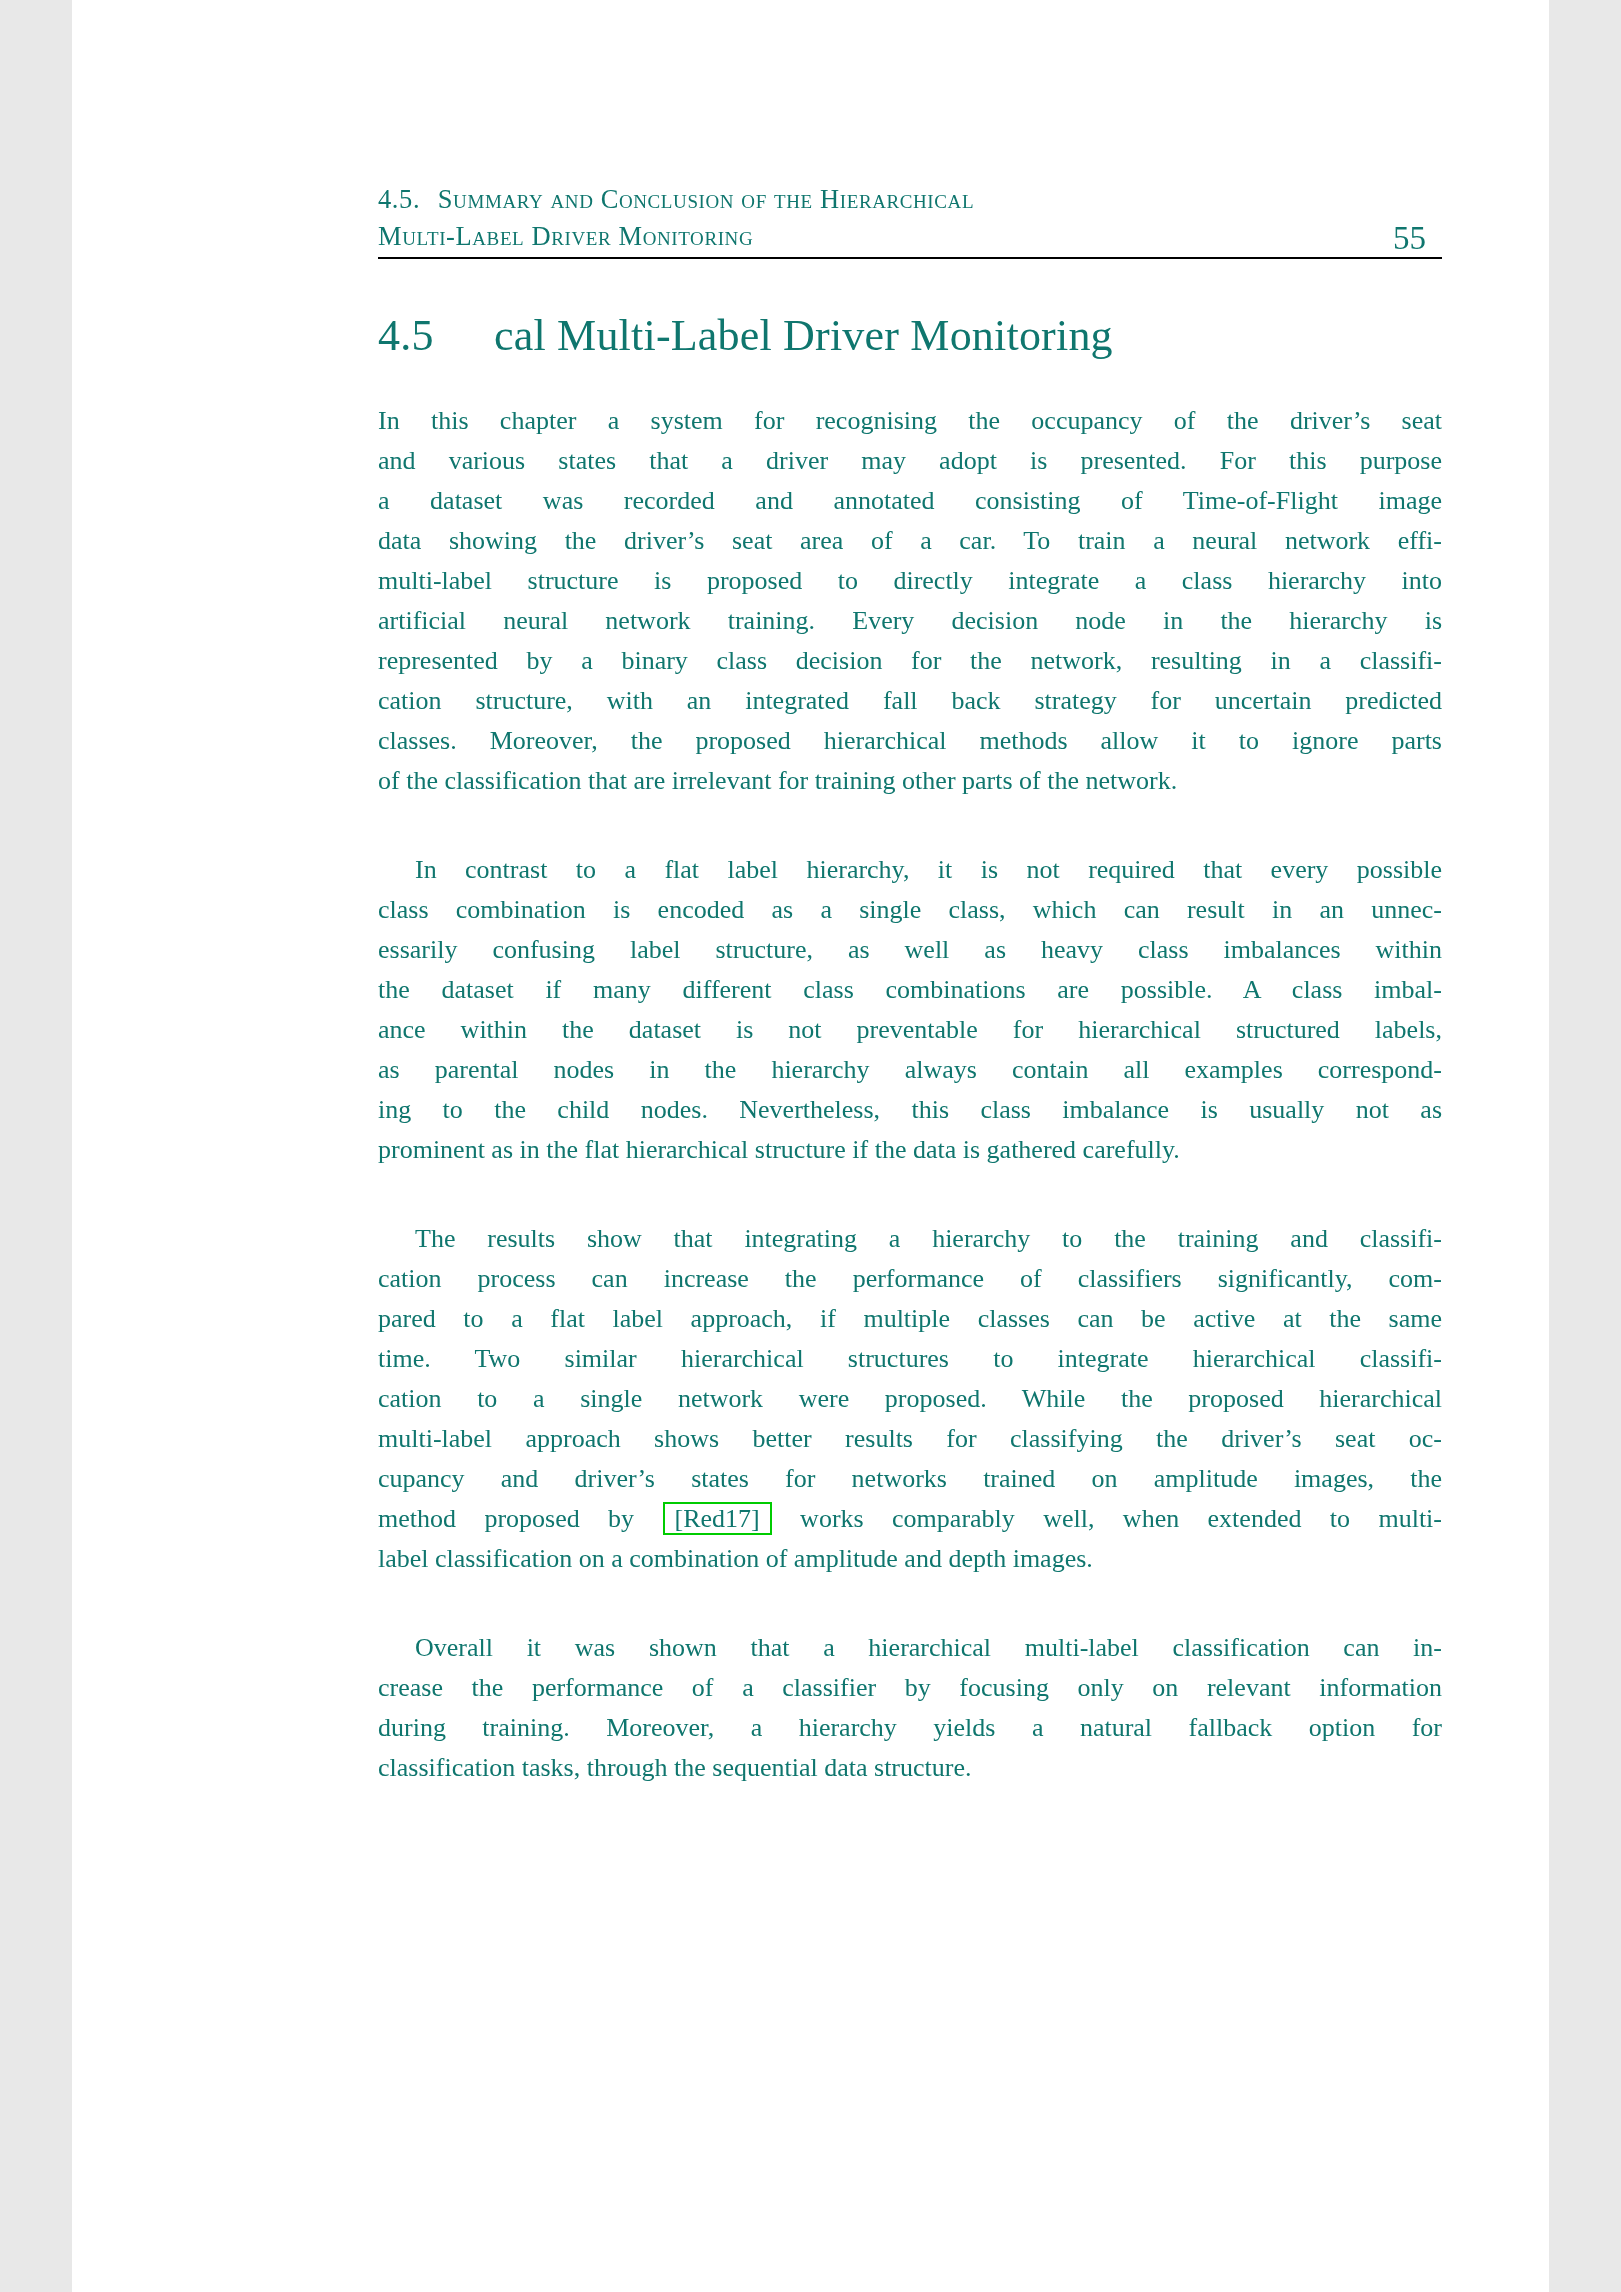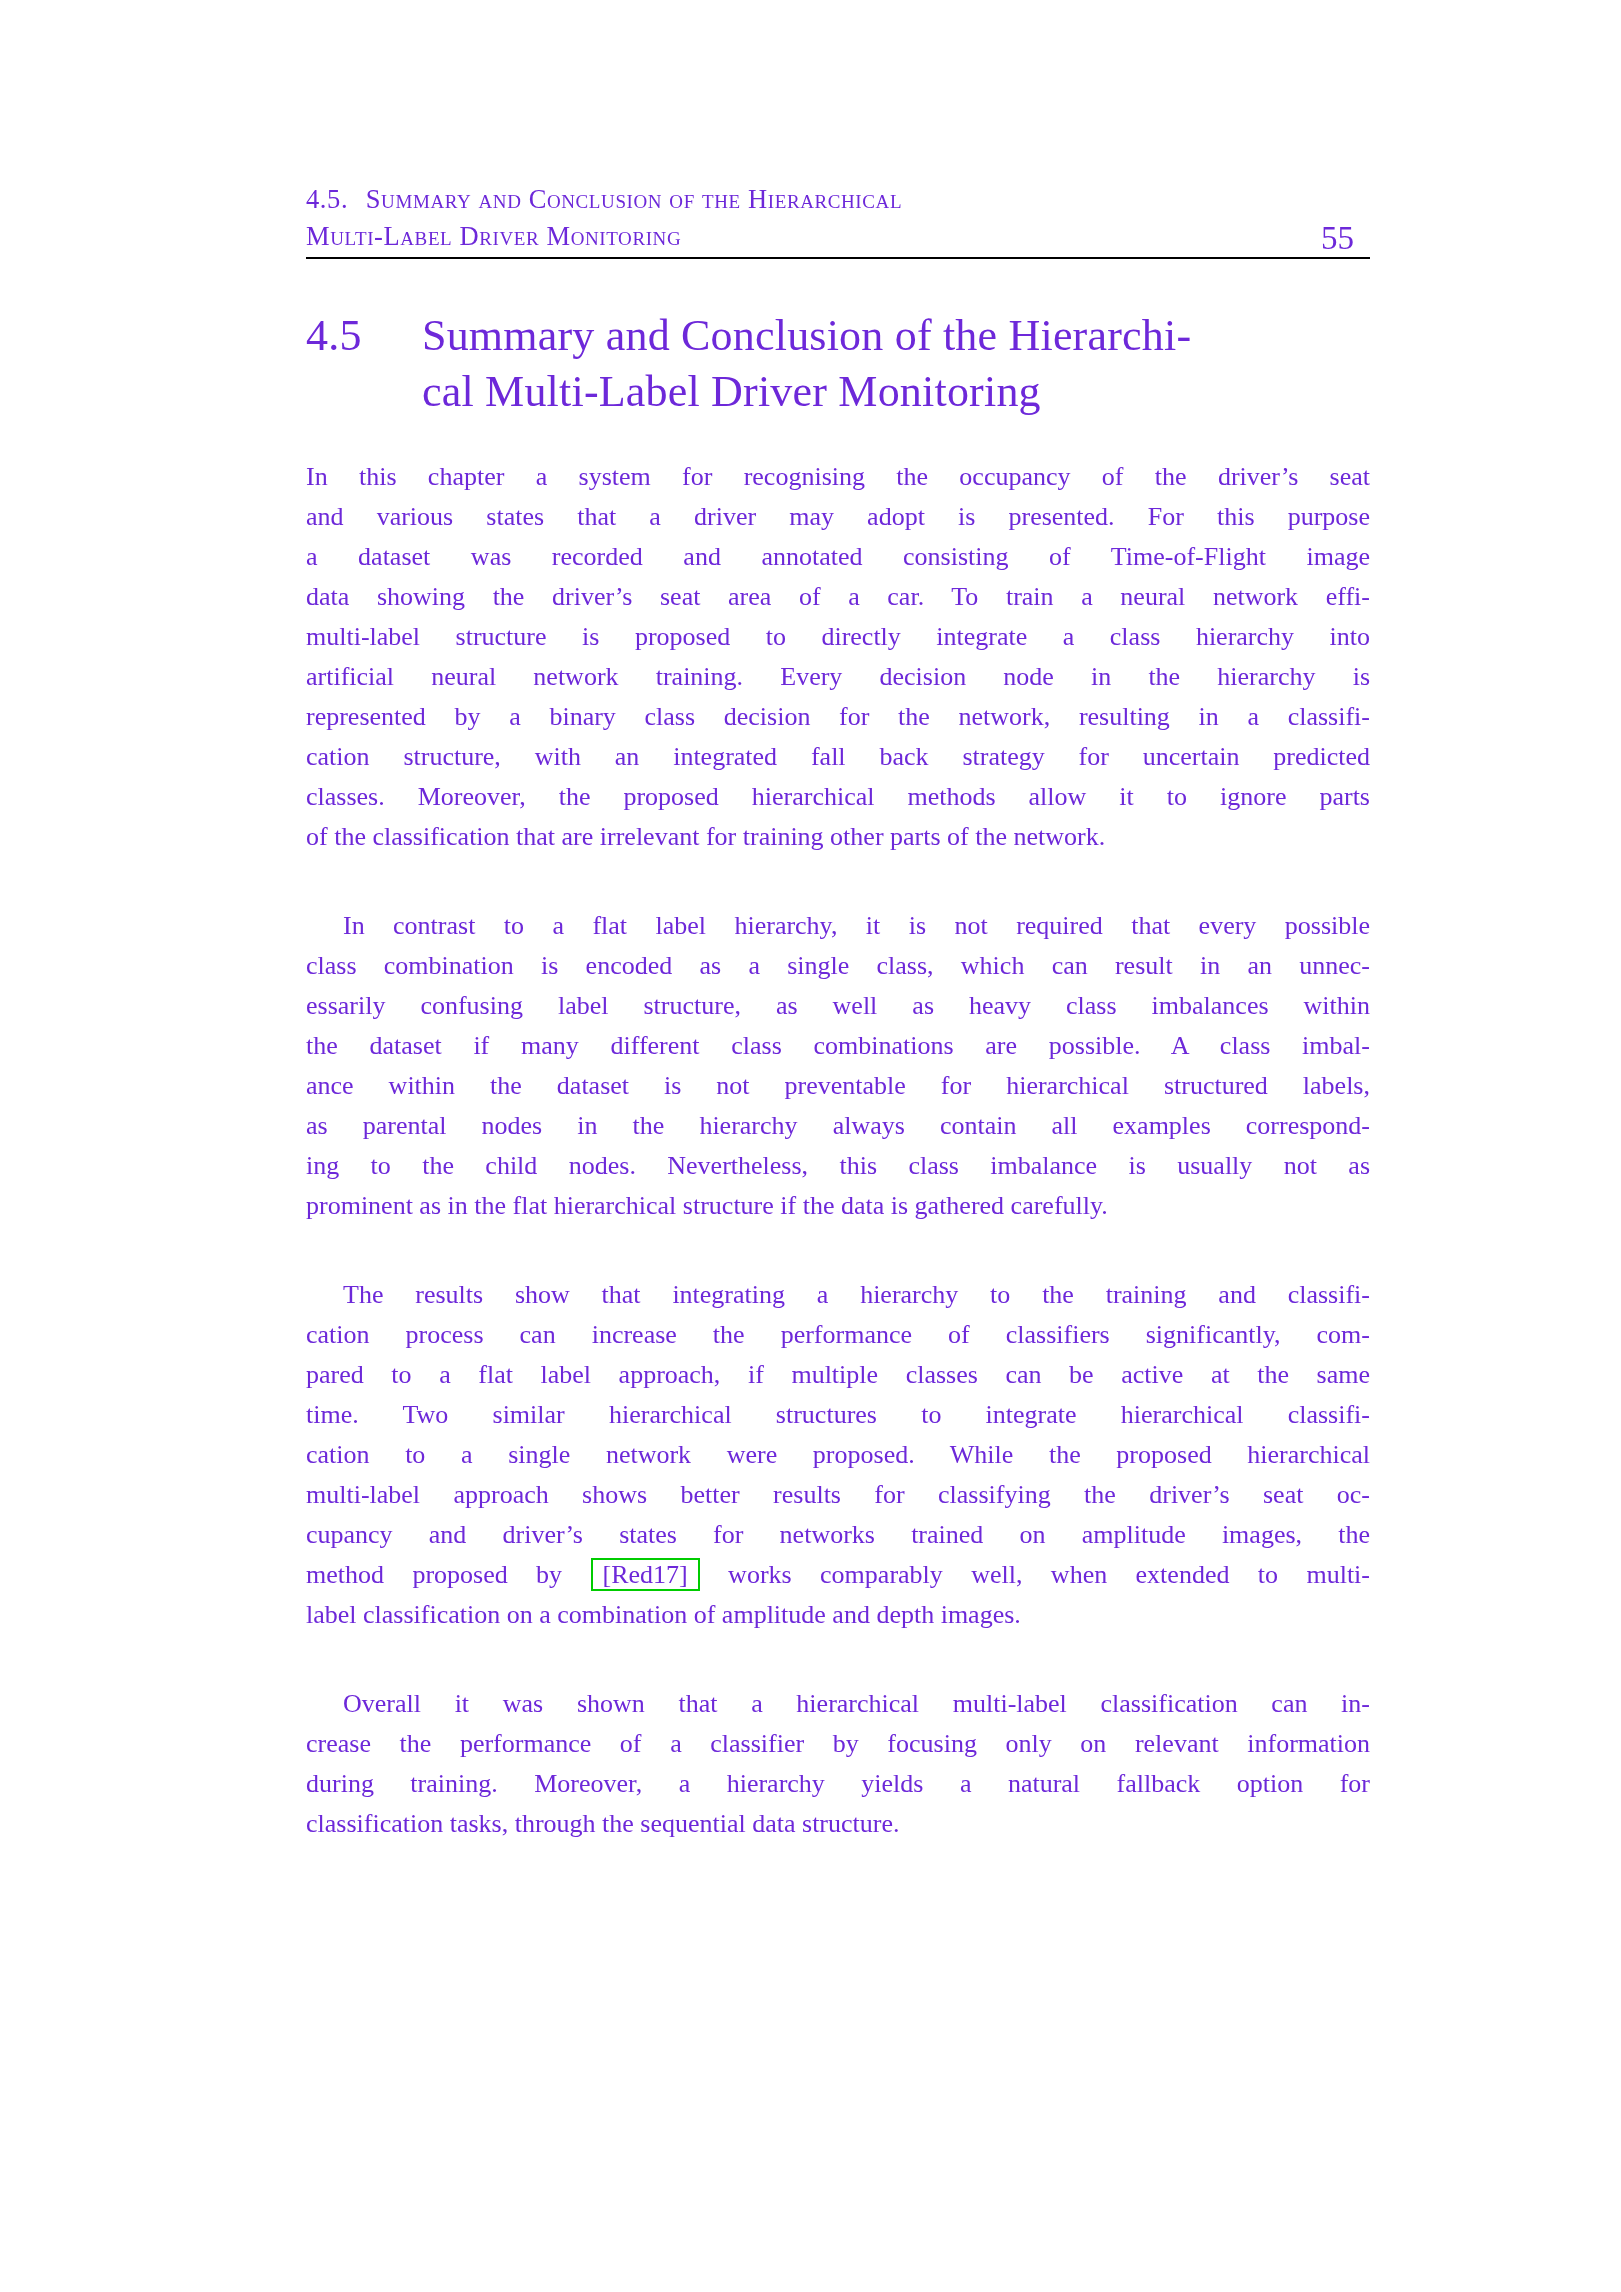--- a/index.html
+++ b/index.html
@@ -2,26 +2,26 @@
 <html><head>
 <meta charset="utf-8">
 <style>
   html, body {
     margin: 0;
     padding: 0;
     background: #e8e8e8;
   }
   .page {
     position: relative;
-    width: 1621px;
+    width: 1477px;
     height: 2293px;
     margin: 0 auto;
     background: #ffffff;
     font-family: "Liberation Serif", serif;
-    color: #6d28d9;
+    color: #0f766e;
     overflow: hidden;
   }
   .content {
     position: absolute;
     left: 306px;
     top: 181px;
     width: 1064px;
   }
 
   
@@ -96,21 +96,20 @@
       <div class="rh-row2">
         <span>Multi-Label Driver Monitoring</span>
         <span class="page-number">55</span>
       </div>
       <div class="header-rule"></div>
     </div>
 
     <div class="section-heading">
       <span class="sec-num">4.5</span>
       <span class="sec-title">
-        <div>Summary and Conclusion of the Hierarchi-</div>
         <div>cal Multi-Label Driver Monitoring</div>
       </span>
     </div>
 
     <div class="doc-body">
         <div class="para">
           <div class="line">In this chapter a system for recognising the occupancy of the driver’s seat</div>
           <div class="line">and various states that a driver may adopt is presented.  For this purpose</div>
           <div class="line">a dataset was recorded and annotated consisting of Time-of-Flight image</div>
           <div class="line">data showing the driver’s seat area of a car.  To train a neural network effi-</div>

